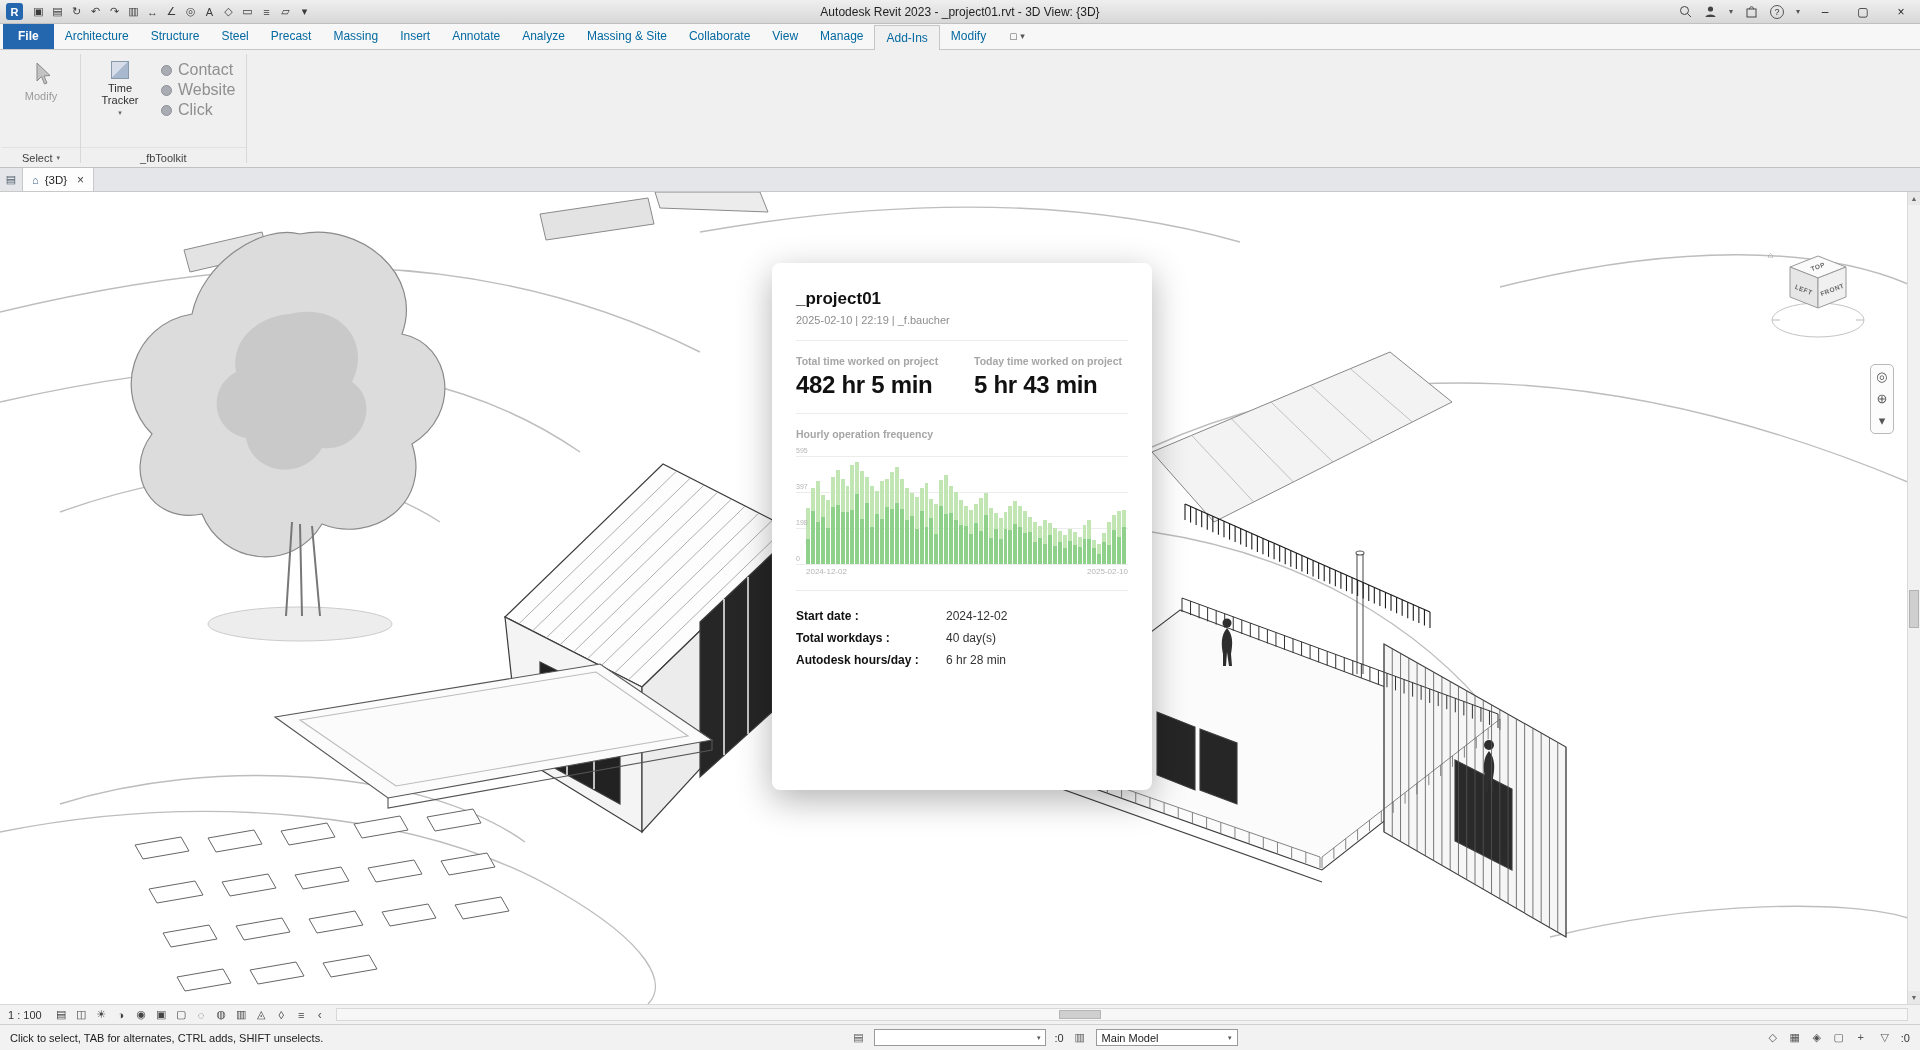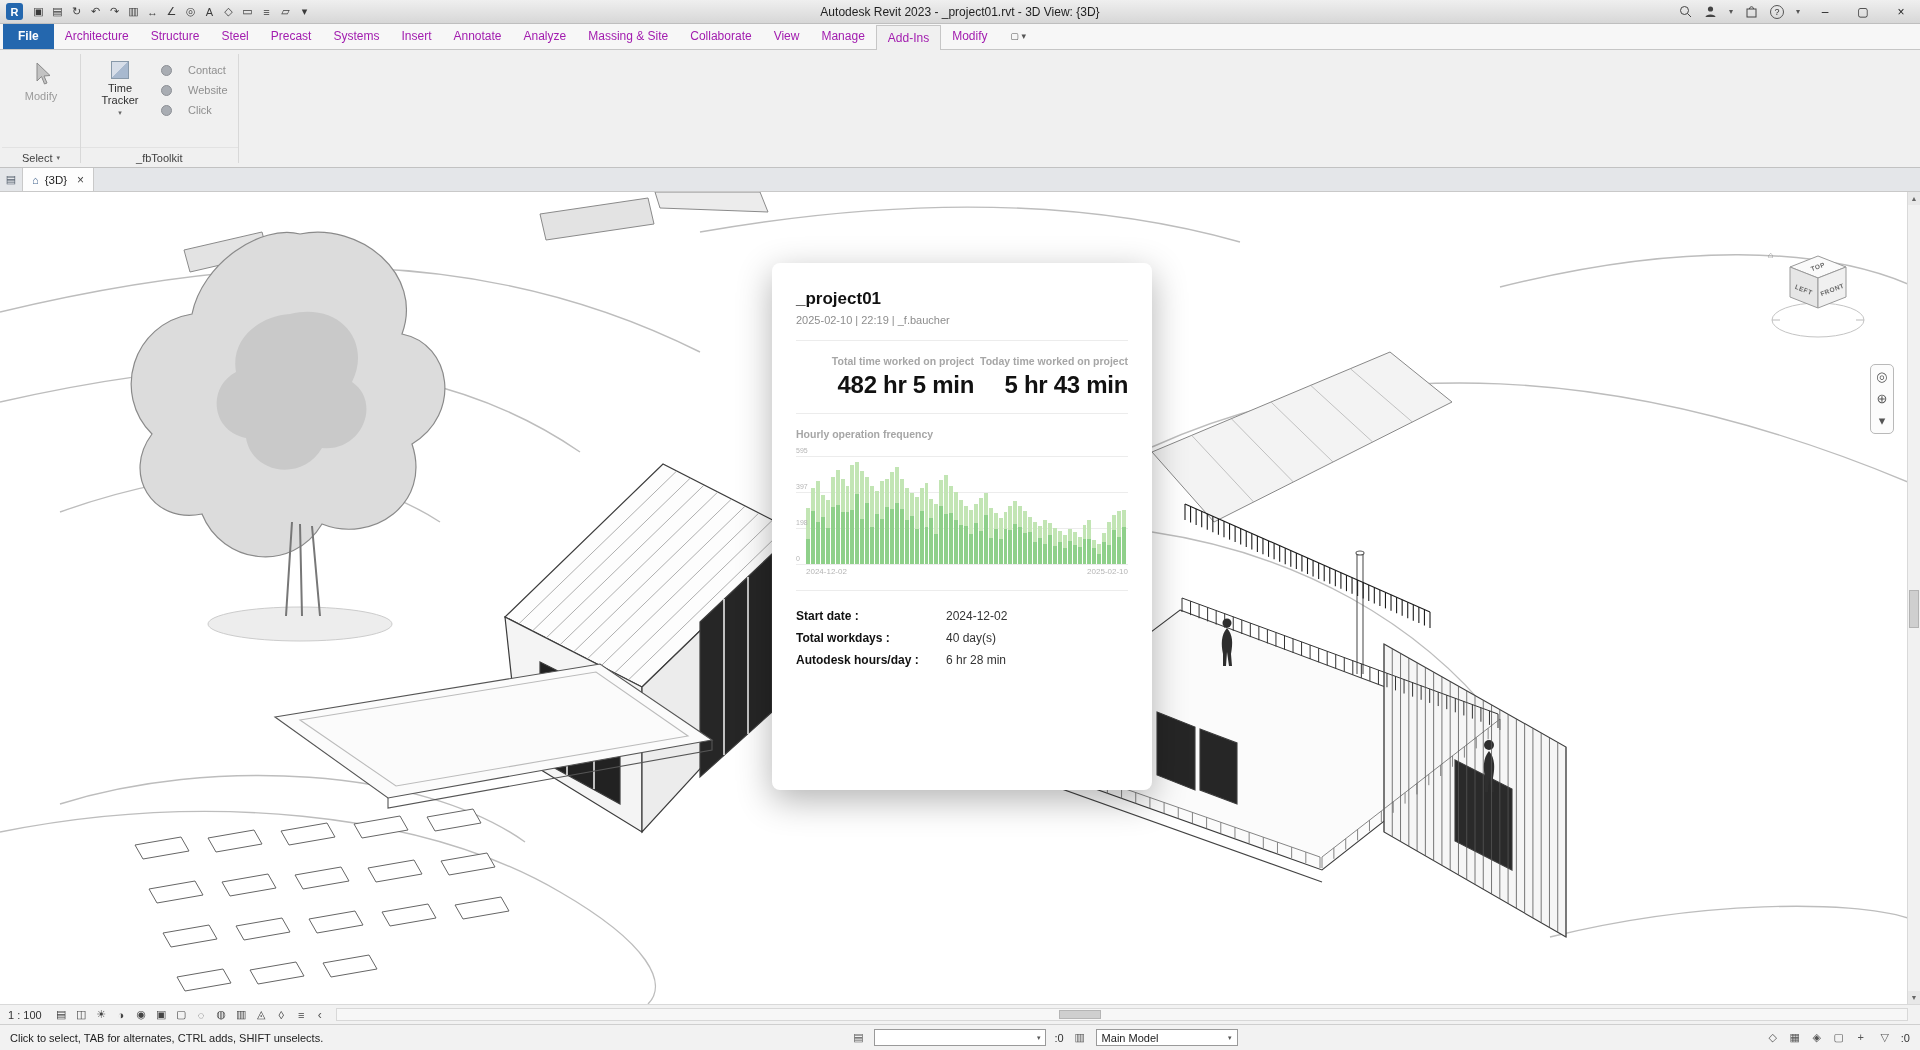--- a/index.html
+++ b/index.html
@@ -20,41 +20,41 @@
   .tb-ic { display:flex; align-items:center; justify-content:center; color:#444; }
   .help-circle { width:14px; height:14px; border:1px solid #555; border-radius:50%;
     font-size:9px; display:flex; align-items:center; justify-content:center; color:#333; }
   .tb-caret { font-size:8px; color:#555; }
   .win-btn { width:26px; height:22px; display:flex; align-items:center; justify-content:center;
     font-size:12px; color:#222; }
 
   
   #ribbon-tabs { height:26px; flex:0 0 26px; background:#f7f7f7; border-bottom:1px solid #c6c6c6;
     display:flex; align-items:flex-end; padding-left:3px; }
-  .ribbon-tab { padding:0 11px; line-height:25px; font-size:12px; color:#a21caf; white-space:nowrap; }
+  .ribbon-tab { padding:0 11px; line-height:25px; font-size:12px; color:#0369a1; white-space:nowrap; }
   .file-tab { background:#2467ae; color:#fff; font-weight:bold; padding:0 15px; }
   .active-tab { position:relative; top:1px; background:#f0f0f0; border:1px solid #c6c6c6; border-bottom:none; line-height:24px; }
   .ribbon-toggle { margin-left:6px; font-size:9px; color:#555; line-height:25px; padding:0 6px; }
 
   
   #ribbon-body { height:118px; flex:0 0 118px; background:#f0f0f0; border-bottom:1px solid #c2c2c2;
     display:flex; align-items:stretch; padding-left:2px; }
   .panel { display:flex; flex-direction:column; }
   .panel-content { flex:1; display:flex; align-items:flex-start; padding:8px 10px 0; gap:12px; }
   .panel-label { height:20px; font-size:11px; color:#3f3f3f; display:flex; align-items:center;
     justify-content:center; gap:4px; border-top:1px solid #e2e2e2; }
   .panel-sep { width:1px; background:#d8d8d8; margin:4px 0; }
   .big-btn { width:58px; display:flex; flex-direction:column; align-items:center; gap:3px;
     font-size:11px; color:#2f2f2f; padding:3px 2px; text-align:center; }
   .big-btn.disabled { color:#9b9b9b; }
   .caret { font-size:7px; color:#666; }
   .tt-icon { width:18px; height:18px; background:linear-gradient(135deg,#d7dee9 50%,#a8b9cf 50%);
     border:1px solid #8899aa; }
   .fb-col { display:flex; flex-direction:column; justify-content:flex-start; padding-top:2px; }
-  .fb-item { display:flex; align-items:center; gap:16px; font-size:11px; color:#8f8f8f; height:20px;text-align:right; }
+  .fb-item { display:flex; align-items:center; gap:6px; font-size:16px; color:#8f8f8f; height:20px;text-align:right; }
   .fb-dot { width:11px; height:11px; border-radius:50%; background:#a9adb3; border:1px solid #8d9096; }
 
   
   #view-tabs { height:24px; flex:0 0 24px; background:#e4e6e9; border-bottom:1px solid #c9c9c9;
     display:flex; align-items:stretch; font-size:11.5px; }
   .vt-list { width:22px; display:flex; align-items:center; justify-content:center; color:#55606e; font-size:11px; }
   .view-tab { display:flex; align-items:center; gap:6px; padding:0 9px; background:#fdfdfd;
     border-right:1px solid #c9c9c9; border-left:1px solid #c9c9c9; color:#222; }
   .vt-icon { color:#4a6a92; font-size:11px; }
   .vt-close { font-size:12px; color:#444; padding-left:4px; }
@@ -78,21 +78,21 @@
     justify-content:center; font-size:7px; color:#666; background:#e8e8e8; }
   .varrow.top { top:0; } .varrow.bottom { bottom:0; }
   #vthumb { position:absolute; top:49%; height:38px; left:1px; right:1px; background:#cfcfcf; border:1px solid #b3b3b3; }
 
   
   #dialog { position:absolute; left:772px; top:71px; width:380px; height:527px; background:#fff;
     border-radius:8px; box-shadow:0 10px 35px rgba(0,0,0,0.30); padding:26px 24px 22px; z-index:5; }
   .dlg-title { font-size:17px; font-weight:bold; color:#111; }
   .dlg-sub { font-size:11px; color:#8d8d8d; margin-top:5px; }
   .divider { border-top:1px solid #ececec; margin:14px 0; }
-  .dlg-cols { display:flex;text-align:right; }
+  .dlg-cols { display:flex; }
   .dlg-col1 { width:178px; } .dlg-col2 { flex:1; }
   .mini { font-size:10.5px; font-weight:bold; color:#a6a6a6; white-space:nowrap; }
   .big { font-size:24px; font-weight:bold; color:#111; margin-top:4px; letter-spacing:-0.3px; white-space:nowrap; }
   #chart { position:relative; height:118px; margin-top:6px; }
   #plot { position:absolute; left:0; right:0; top:10px; bottom:0; }
   .gridline { position:absolute; left:0; right:0; height:1px; background:#ececec; z-index:0; }
   .tick-label { position:absolute; left:0; font-size:7px; line-height:8px; color:#b5b5b5; z-index:2; }
   #chart-bars { position:absolute; left:10px; right:2px; top:0; bottom:0; display:flex; align-items:flex-end; gap:1px; z-index:1; }
   .bar { position:relative; flex:1; }
   .bar-dark { position:absolute; left:0; right:0; bottom:0; }
@@ -179,21 +179,21 @@
     </div>
   </div>
 
   <div id="ribbon-tabs">
     <span style="display:flex" id="tab-row">
         <span class="ribbon-tab file-tab">File</span>
         <span class="ribbon-tab">Architecture</span>
         <span class="ribbon-tab">Structure</span>
         <span class="ribbon-tab">Steel</span>
         <span class="ribbon-tab">Precast</span>
-        <span class="ribbon-tab">Systems</span>
+        <span class="ribbon-tab">Massing</span>
         <span class="ribbon-tab">Insert</span>
         <span class="ribbon-tab">Annotate</span>
         <span class="ribbon-tab">Analyze</span>
         <span class="ribbon-tab">Massing &amp; Site</span>
         <span class="ribbon-tab">Collaborate</span>
         <span class="ribbon-tab">View</span>
         <span class="ribbon-tab">Manage</span>
         <span class="ribbon-tab active-tab">Add-Ins</span>
         <span class="ribbon-tab">Modify</span>
       </span>

